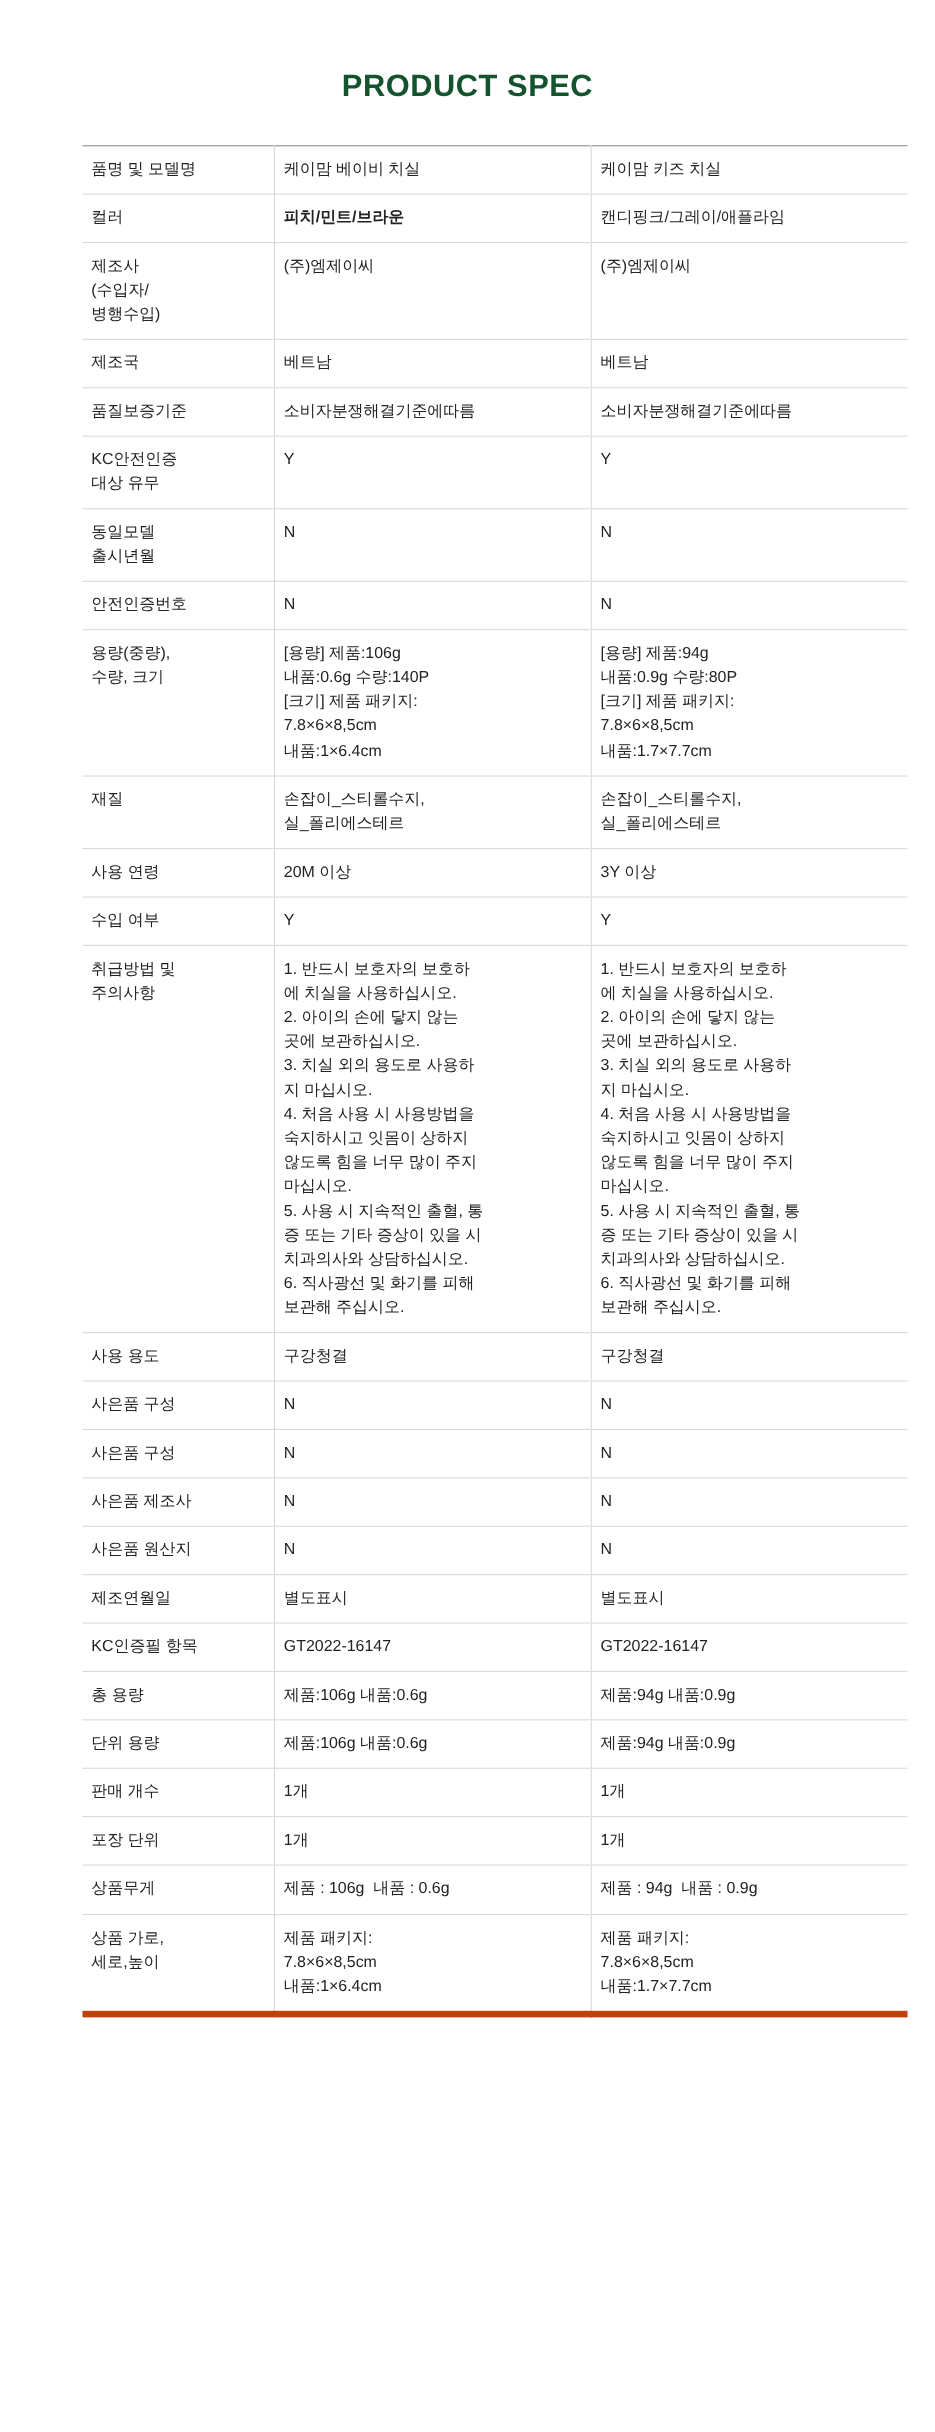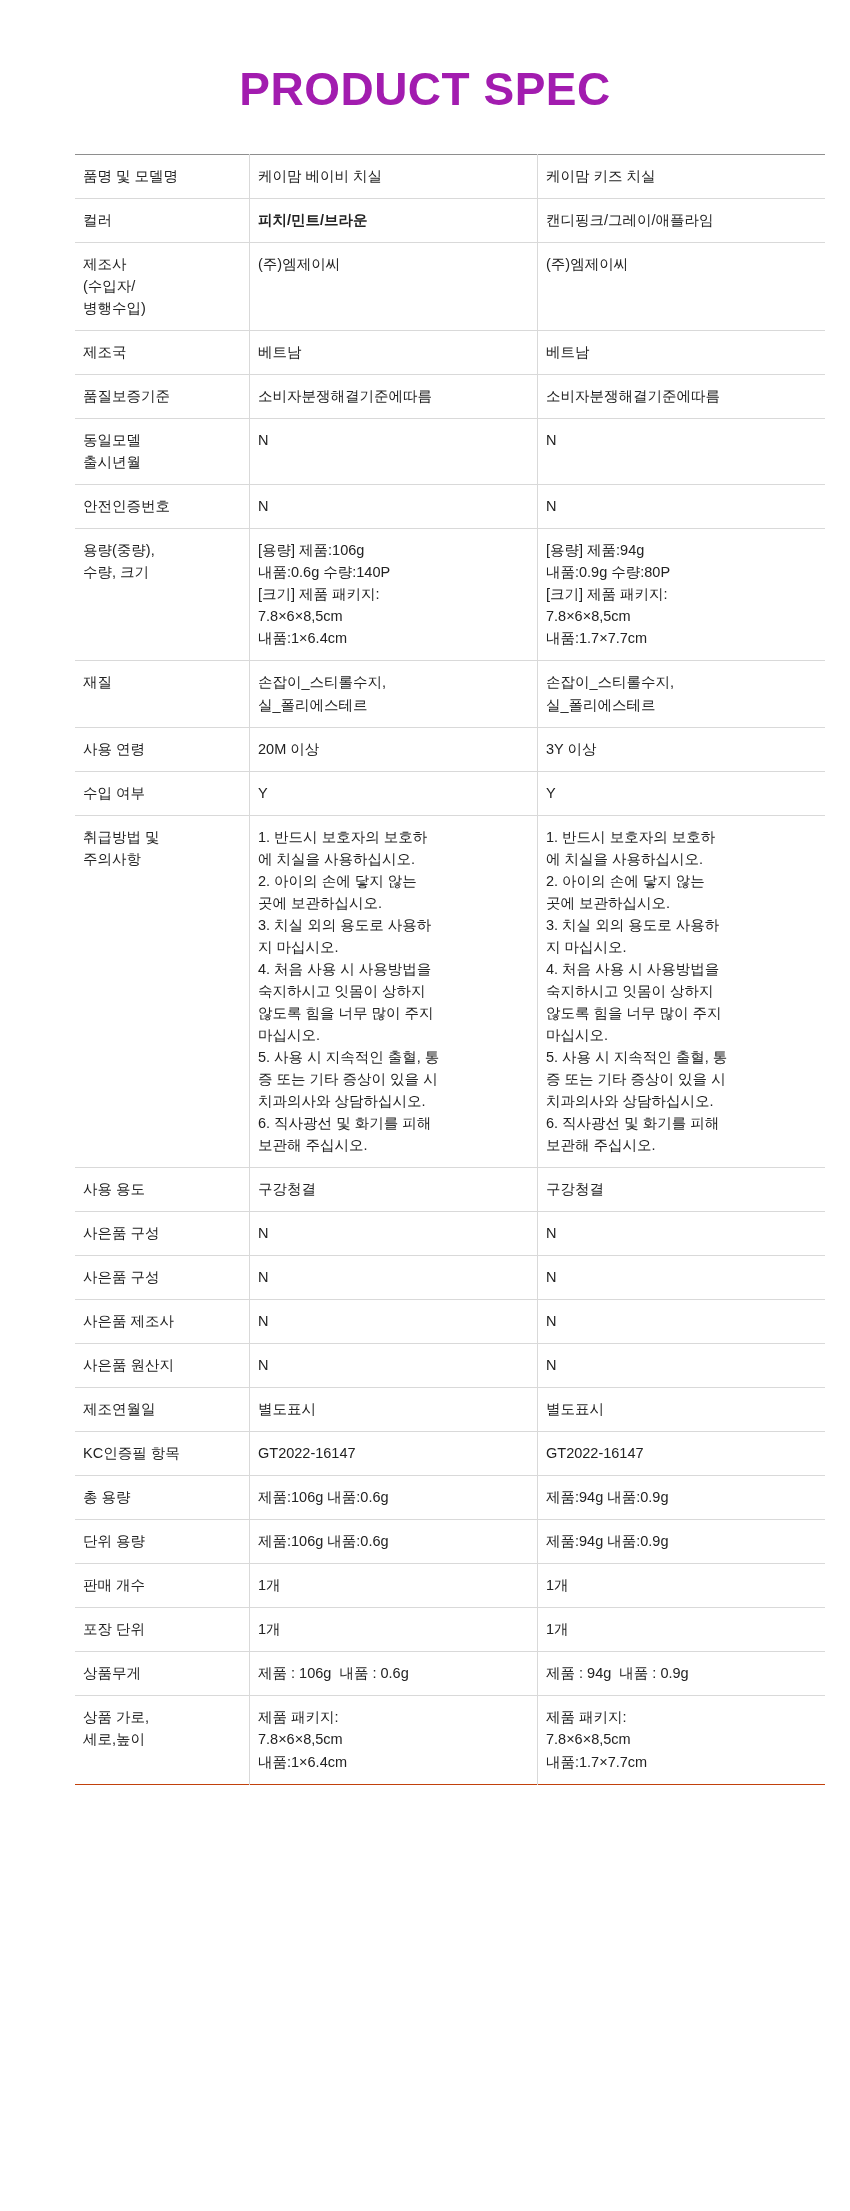--- a/index.html
+++ b/index.html
@@ -13,45 +13,45 @@
     font-family: "Liberation Sans", sans-serif;
     color: #1a1a1a;
   }
   .page {
     width: 850px;
     box-sizing: border-box;
     padding: 0 0 60px 0;
   }
   .title {
     text-align: center;
-    font-size: 46px;
+    font-size: 28px;
     font-weight: bold;
     letter-spacing: 0.5px;
-    color: #a21caf;
+    color: #14532d;
     padding-top: 62px;
     padding-bottom: 38px;
     font-family: "Liberation Sans", sans-serif;
   }
   .table-wrap {
     width: 700px;
     margin: 0 auto;
   }
   table.spec {
     width: 100%;
     border-collapse: collapse;
     table-layout: fixed;
   }
   table.spec tr {
     border-top: 1px solid #d9d9d9;
   }
   table.spec tr:first-child {
     border-top: 1px solid #8e8e8e;
   }
   table.spec tr:last-child {
-    border-bottom: 1px solid #c2410c;
+    border-bottom: 6px solid #c2410c;
   }
   table.spec td {
     vertical-align: top;
     padding: 10px 8px 11px 8px;
     font-size: 14.5px;
     line-height: 1.52;
     color: #222222;
     word-break: keep-all;
   }
   td.label {
@@ -97,20 +97,26 @@
           </tr>
           <tr>
             <td class="label" style="white-space: pre-wrap;">제조국</td>
             <td class="col" style="white-space: pre-wrap;">베트남</td>
             <td class="col last" style="white-space: pre-wrap;">베트남</td>
           </tr>
           <tr>
             <td class="label" style="white-space: pre-wrap;">품질보증기준</td>
             <td class="col" style="white-space: pre-wrap;">소비자분쟁해결기준에따름</td>
             <td class="col last" style="white-space: pre-wrap;">소비자분쟁해결기준에따름</td>
+          </tr>
+          <tr>
+            <td class="label" style="white-space: pre-wrap;">KC안전인증
+대상 유무</td>
+            <td class="col" style="white-space: pre-wrap;">Y</td>
+            <td class="col last" style="white-space: pre-wrap;">Y</td>
           </tr>
           <tr>
             <td class="label" style="white-space: pre-wrap;">동일모델
 출시년월</td>
             <td class="col" style="white-space: pre-wrap;">N</td>
             <td class="col last" style="white-space: pre-wrap;">N</td>
           </tr>
           <tr>
             <td class="label" style="white-space: pre-wrap;">안전인증번호</td>
             <td class="col" style="white-space: pre-wrap;">N</td>

